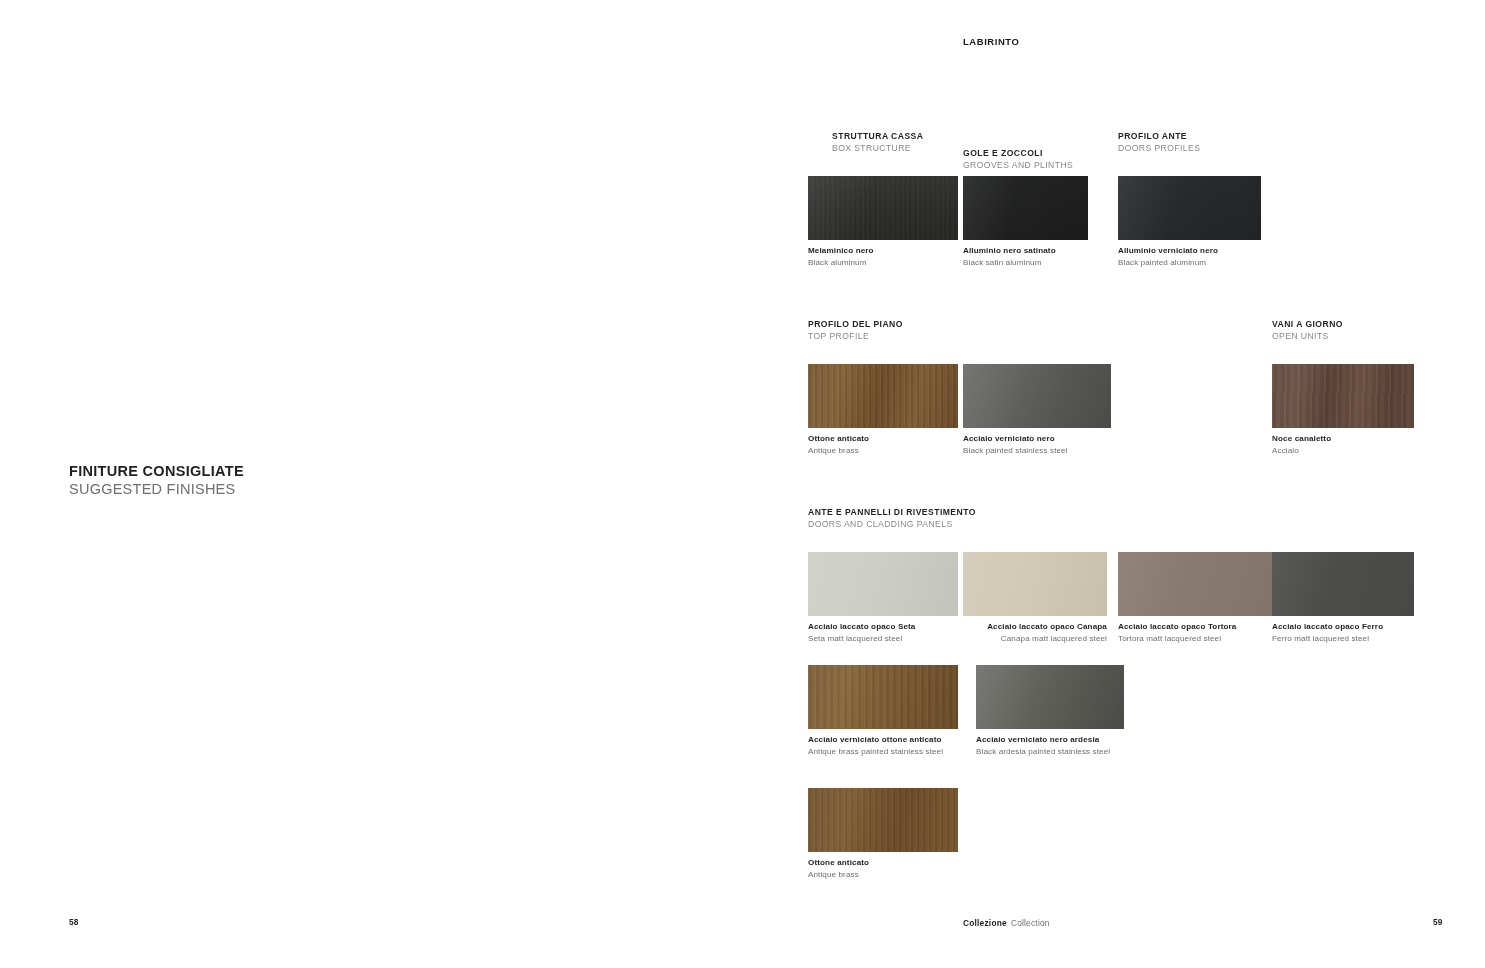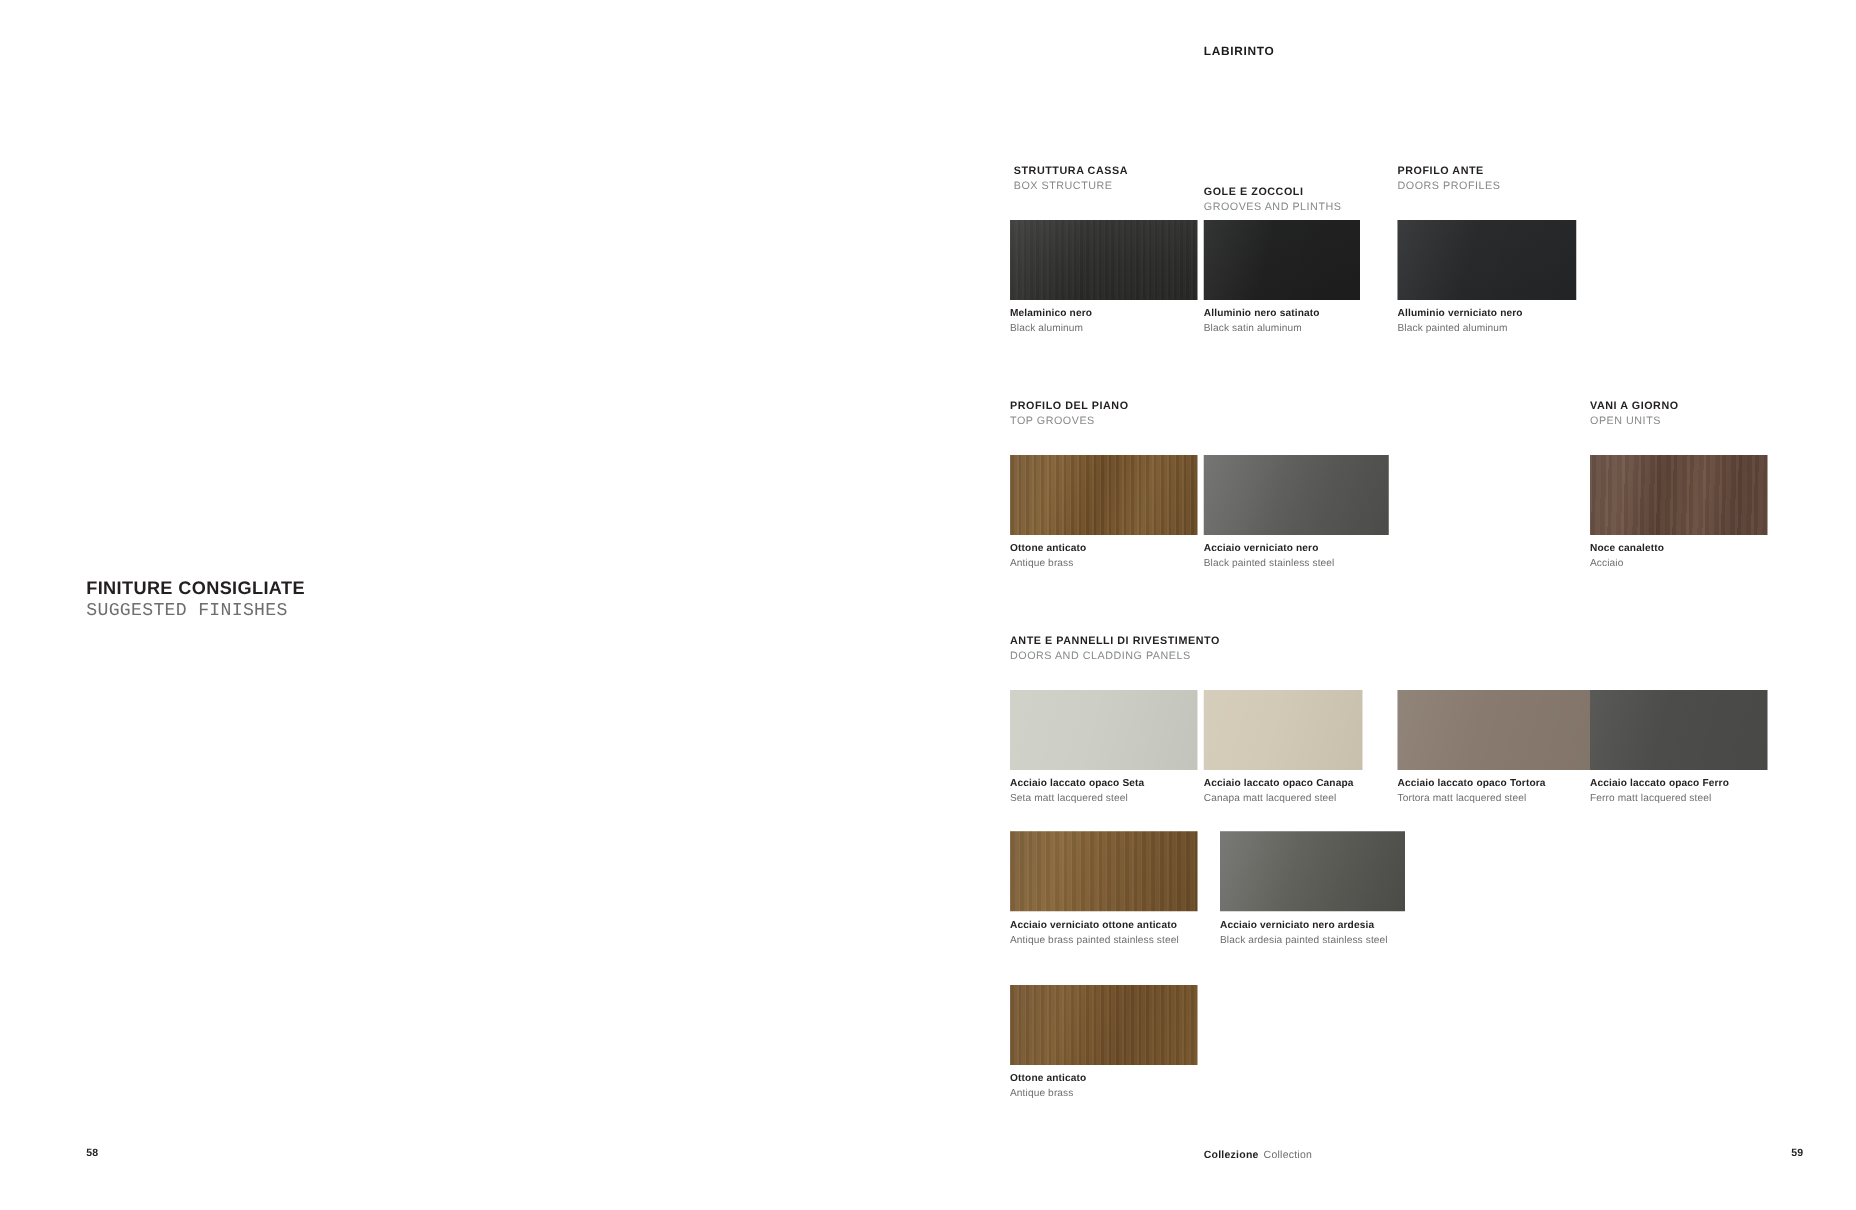--- a/index.html
+++ b/index.html
@@ -41,21 +41,20 @@
     letter-spacing: 0.3px;
     color: #231f20;
     line-height: 1.22;
   }
   .left-title-en {
     font-size: 14.5px;
     font-weight: normal;
     letter-spacing: 0.25px;
     color: #6d6e70;
     line-height: 1.22;
-    font-family: Liberation Mono, monospace;
   }
 
   
   .sheet-right {
     position: absolute;
     left: 0;
     top: 0;
     width: 1485px;
     height: 968px;
   }
@@ -223,21 +222,21 @@
 
 <div class="left-title-block">
   <div class="left-title-it">FINITURE CONSIGLIATE</div>
   <div class="left-title-en">SUGGESTED FINISHES</div>
 </div>
 
 <div class="sheet-right">
 
   <div class="brand-header">LABIRINTO</div>
 
-  <div class="section" style="left:811px; top:131px;">
+  <div class="section" style="left:832px; top:131px;">
     <div class="section-head-it">STRUTTURA CASSA</div>
     <div class="section-head-en">BOX  STRUCTURE</div>
   </div>
   <div class="swatch tex-melamine" style="left:808px; top:176px; width:150px;">
     <div class="chip">
         <div class="chip-inner"></div>
       </div>
     <div class="cap">
       <div class="cap-it">Melaminico nero</div>
       <div class="cap-en">Black aluminum</div>
@@ -267,21 +266,21 @@
         <div class="chip-inner"></div>
       </div>
     <div class="cap">
       <div class="cap-it">Alluminio verniciato nero</div>
       <div class="cap-en">Black painted aluminum</div>
     </div>
   </div>
 
   <div class="section" style="left:808px; top:319px;">
     <div class="section-head-it">PROFILO DEL PIANO</div>
-    <div class="section-head-en">TOP GROOVES</div>
+    <div class="section-head-en">TOP PROFILE</div>
   </div>
   <div class="swatch tex-brass" style="left:808px; top:364px; width:150px;">
     <div class="chip">
         <div class="chip-inner"></div>
       </div>
     <div class="cap">
       <div class="cap-it">Ottone anticato</div>
       <div class="cap-en">Antique brass</div>
     </div>
   </div>
@@ -316,21 +315,21 @@
 
   <div class="swatch tex-flat" style="left:808px; top:552px; width:150px;">
     <div class="chip">
         <div class="chip-inner" style="background-color:#cdcec5;"></div>
       </div>
     <div class="cap">
       <div class="cap-it">Acciaio laccato opaco Seta</div>
       <div class="cap-en">Seta matt lacquered steel</div>
     </div>
   </div>
-  <div class="swatch tex-flat" style="left:963px; top:552px; width:127px;">
+  <div class="swatch tex-flat" style="left:963px; top:552px; width:144px;text-align:right;">
     <div class="chip">
         <div class="chip-inner" style="background-color:#d2cab6;"></div>
       </div>
     <div class="cap">
       <div class="cap-it">Acciaio laccato opaco Canapa</div>
       <div class="cap-en">Canapa matt lacquered steel</div>
     </div>
   </div>
   <div class="swatch tex-flat" style="left:1118px; top:552px; width:161px;">
     <div class="chip">

